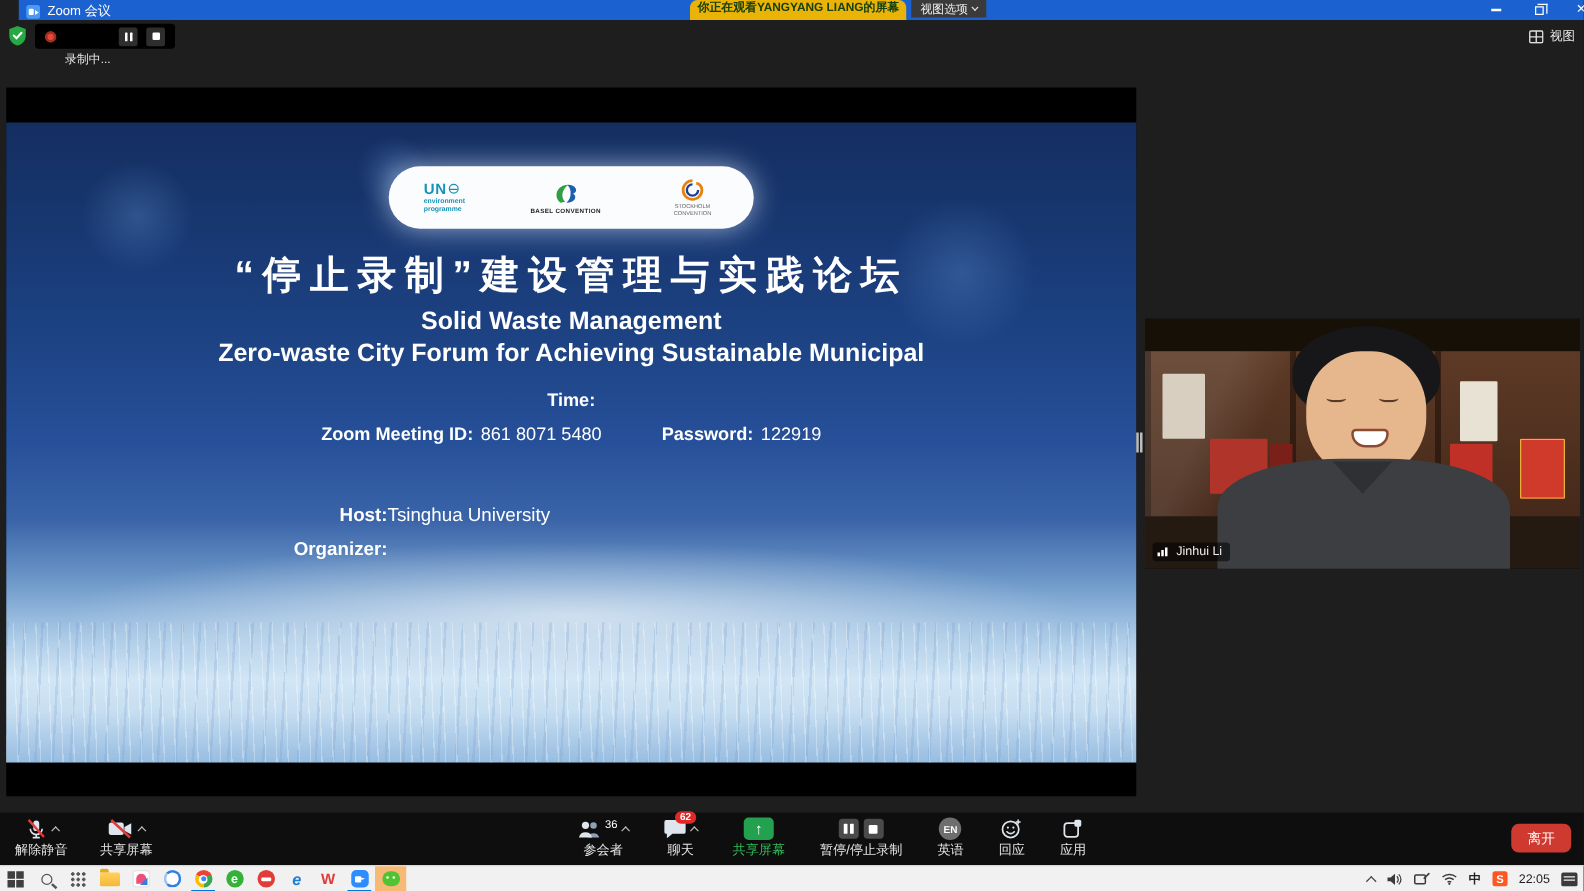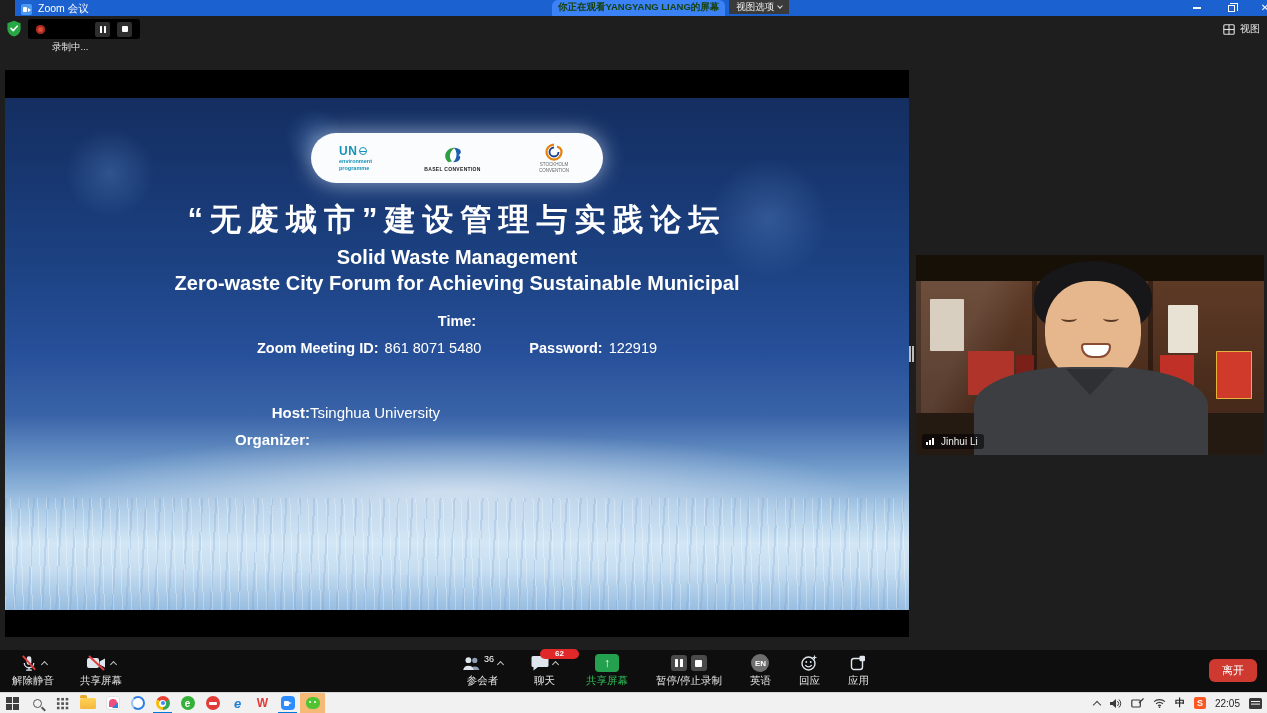--- a/index.html
+++ b/index.html
@@ -12,21 +12,21 @@
     background:#1b61cf; display:flex; align-items:flex-end; color:#fff;margin-left:15px; }
   .tb-left { display:flex; align-items:center; gap:6px; padding-left:6px; }
   .zoom-app-icon { width:11px; height:11px; background:#4a9af5; border-radius:2px;
     position:relative; }
   .zoom-app-icon::before { content:""; position:absolute; left:2px; top:3px; width:4px;
     height:5px; background:#fff; border-radius:1px; }
   .zoom-app-icon::after { content:""; position:absolute; left:7px; top:4px;
     border-left:3px solid #fff; border-top:2px solid transparent; border-bottom:2px solid transparent; }
   .tb-title { font-size:10.5px; }
   .banner-group { position:absolute; left:537px; top:0; display:flex; align-items:flex-start; gap:4px; }
-  .watch-banner { background:#3b82f6; color:#17400c; font-size:9.5px; font-weight:bold;
+  .watch-banner { background:#eab308; color:#17400c; font-size:9.5px; font-weight:bold;
     padding:2px 6px; height:22px; line-height:10px; white-space:nowrap;border-radius:6px; }
   .view-options-btn { background:#3a3a3a; color:#f0f0f0; font-size:9.5px; height:14px;
     padding:2px 7px; display:flex; align-items:center; gap:4px; white-space:nowrap; cursor:default; }
   .chev-down { width:4px; height:4px; border-left:1.2px solid #ddd; border-bottom:1.2px solid #ddd;
     transform:rotate(-45deg); margin-top:-2px; }
   .win-controls { position:absolute; right:0; top:0; display:flex; height:16px; }
   .win-btn { width:34px; height:16px; display:flex; align-items:center; justify-content:center; }
   .min-glyph { width:8px; height:1.2px; background:#fff; }
   .restore-glyph { width:7px; height:7px; border:1.1px solid #fff; position:relative; }
   .restore-glyph::before { content:""; position:absolute; left:1.5px; top:-3px; width:7px; height:7px;
@@ -135,21 +135,21 @@
   .toolbar { position:absolute; left:0; top:634px; width:1267px; height:42px; background:#0e0e0f; }
   .tb-group-left { position:absolute; left:12px; top:3px; display:flex; gap:26px; }
   .tb-group-center { position:absolute; left:462px; top:3px; display:flex; gap:28px; }
   .tb-item { display:flex; flex-direction:column; align-items:center; gap:2px; cursor:default; }
   .tb-icon-row { height:20px; display:flex; align-items:center; gap:4px; position:relative; }
   .tb-label { font-size:10.5px; color:#e3e3e3; white-space:nowrap; line-height:11px; }
   .chev-up { width:5px; height:5px; border-top:1.4px solid #c2c2c2; border-right:1.4px solid #c2c2c2;
     transform:rotate(-45deg); margin-top:3px; }
   .count-36 { color:#fff; font-size:9px; align-self:flex-start; margin:1px 0 0 -2px; }
   .badge-62 { position:absolute; left:9px; top:-4px; background:#e02828; color:#fff;
-    font-size:8px; font-weight:bold; border-radius:7px; padding:1px 15px; line-height:1; }
+    font-size:8px; font-weight:bold; border-radius:7px; padding:1px 4px; line-height:1; }
   .share-btn { width:24px; height:18px; background:#23a14e; border-radius:4px; color:#fff;
     font-size:12px; font-weight:bold; display:flex; align-items:center; justify-content:center; }
   .share-label { color:#2fbc58; }
   .rec-sq { width:16px; height:16px; background:#4a4a4a; border-radius:3px;
     display:flex; align-items:center; justify-content:center; gap:2.5px; }
   .rec-sq .bar { width:2.4px; height:8px; background:#fff; border-radius:.5px; }
   .rec-sq .sq { width:7px; height:7px; background:#fff; border-radius:1px; }
   .en-circ { width:18px; height:18px; border-radius:50%; background:#6e6e6e; color:#fff;
     font-size:8px; font-weight:bold; display:flex; align-items:center; justify-content:center; }
   .leave-btn { position:absolute; right:10px; top:9px; background:#cf3a30; color:#fff;
@@ -300,21 +300,21 @@
           </div>
           <div class="logo-stockholm">
             <svg width="22" height="18" viewBox="0 0 24 24">
               <path d="M12 2 a10 10 0 1 0 10 10 c0 -4 -3 -7 -6 -7" stroke="#e8820c" stroke-width="3" fill="none"></path>
               <path d="M12 6 a6 6 0 1 0 6 6" stroke="#1c3f94" stroke-width="2.5" fill="none"></path>
             </svg>
             <span class="logo-sth-cap">STOCKHOLM CONVENTION</span>
           </div>
         </div>
 
-        <div class="cn-title">“无废城市”建设管理与实践论坛</div>
+        <div class="cn-title">“停止录制”建设管理与实践论坛</div>
         <div class="en-title">
           <div>Solid Waste Management</div>
           <div>Zero-waste City Forum for Achieving Sustainable Municipal</div>
         </div>
 
         <div class="slide-row row-time">
           <b>Time:</b>
         </div>
         <div class="slide-row row-id">
           <b>Zoom Meeting ID:</b>

